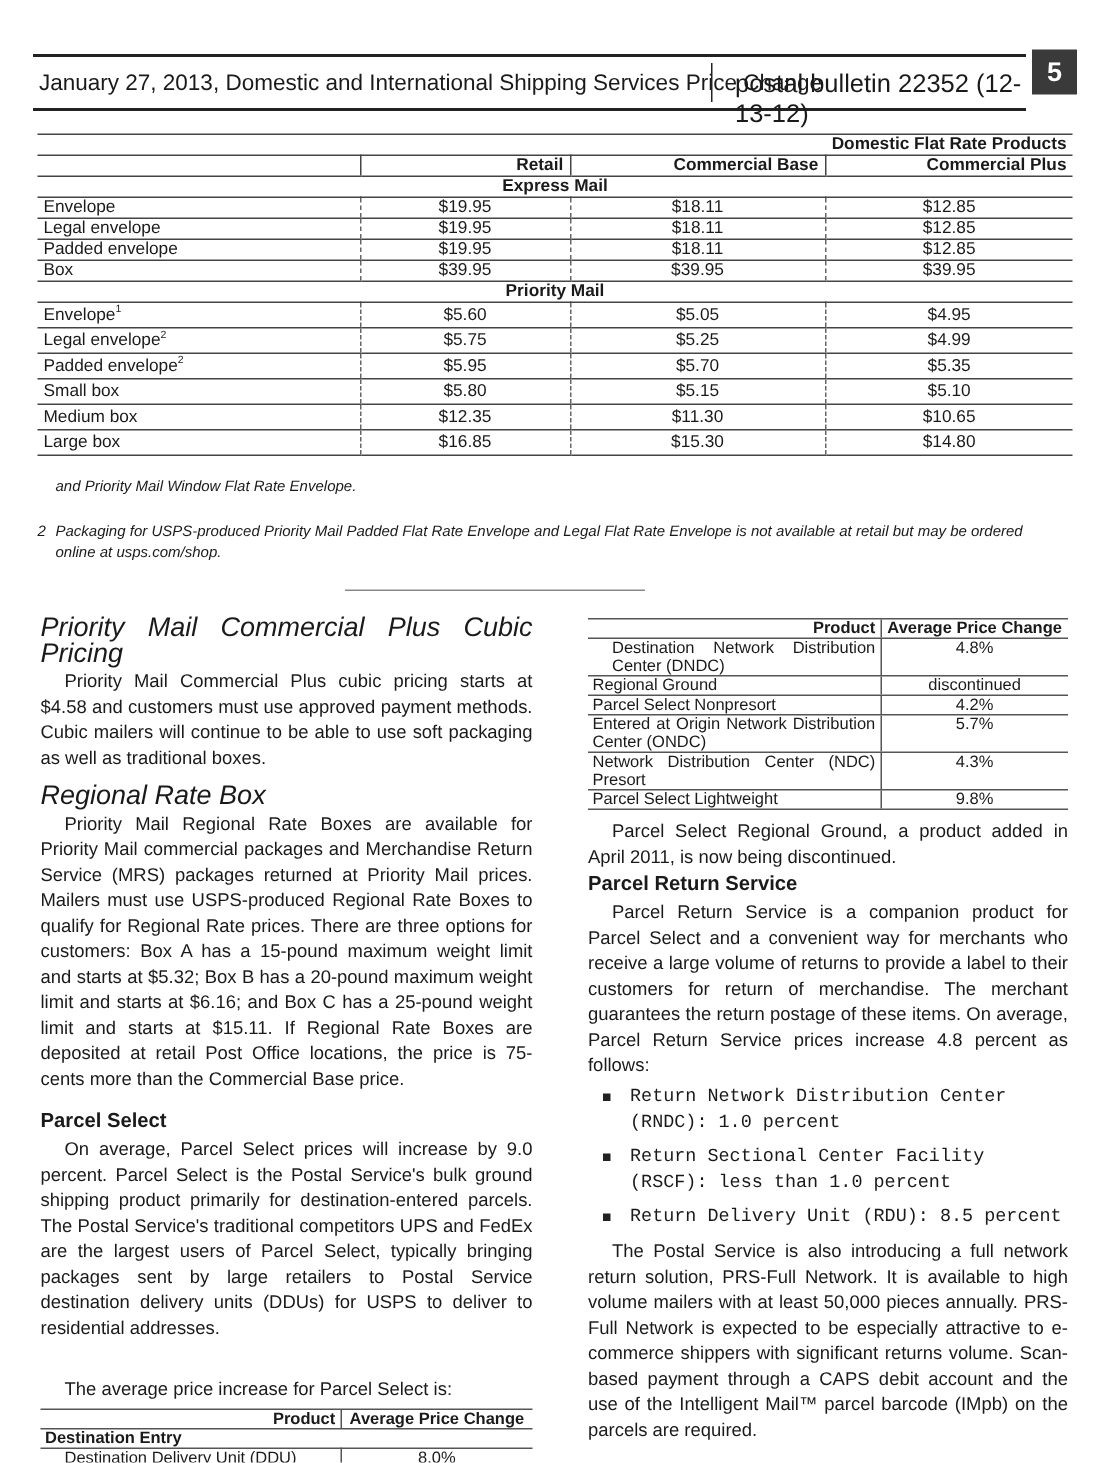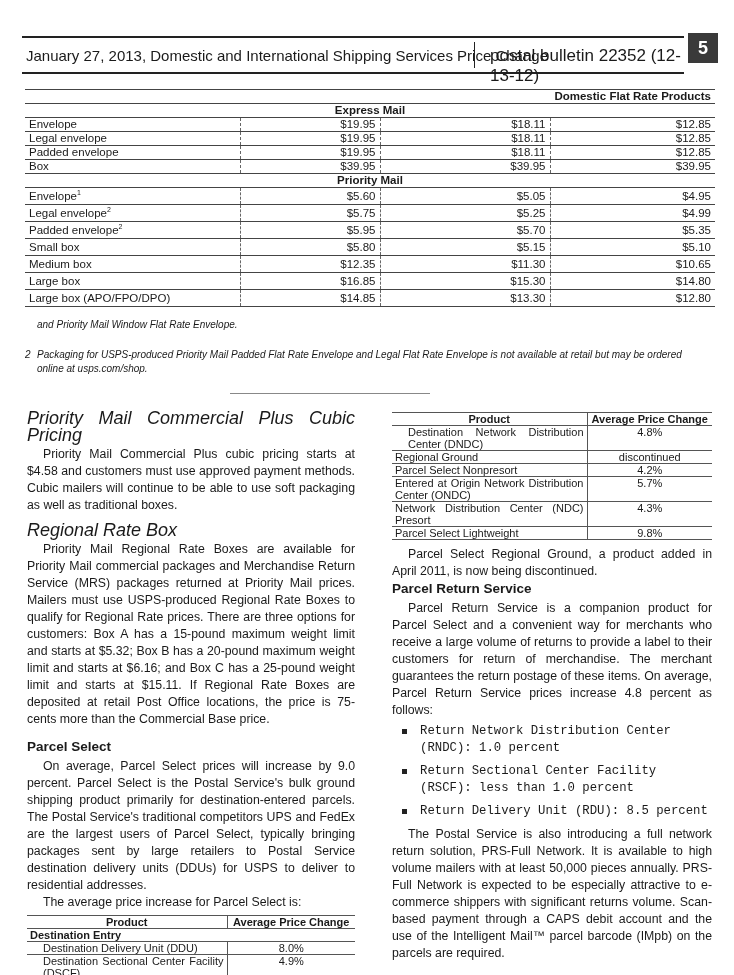--- a/index.html
+++ b/index.html
@@ -15,21 +15,21 @@
   .pgnum { position: absolute; left: 688px; top: 33px; width: 30px; height: 30px;
            background: #3a3a3a; color: #fff; font-weight: bold; font-size: 18px;
            text-align: center; line-height: 30px; }
 
   
   .ft { position: absolute; left: 25px; top: 89px; width: 690px; border-collapse: collapse;
         font-size: 11.5px; }
   .ft td, .ft th { padding: 0 4px; height: 13px; line-height: 13px;
                    border-bottom: 1px solid #444; }
   .ft th { font-weight: bold; text-align: right; }
-  .ft td.c { text-align: right; border-left: 1px dashed #666; }
+  .ft td.c { text-align: center; border-left: 1px dashed #666; }
   .ft td.l { text-align: left; }
   .ft tr.sec td { text-align: center; font-weight: bold; border-bottom: 1px solid #444; }
   .ft tr.pm td { height: 16px; line-height: 16px; }
   .ft tr.top th { border-top: 1px solid #444; }
   .ft th.cb { border-left: 1px solid #444; }
   sup { font-size: 7px; line-height: 0; }
 
   .fn { position: absolute; left: 25px; width: 690px; font-size: 10px; font-style: italic; line-height: 14px; }
   .fn .num { display: inline-block; width: 12px; }
   .fn .ind { padding-left: 12px; }
@@ -37,21 +37,21 @@
   .sep { position: absolute; left: 230px; top: 393px; width: 200px; height: 1px; background: #888; }
 
   
   .col { position: absolute; font-size: 12.3px; line-height: 17px; text-align: justify; }
   .col p { margin: 0; text-indent: 16px; }
   .h-it { font-style: italic; font-size: 18px; margin: 0 0 2px 0; }
   .h-b { font-weight: bold; font-size: 13.5px; margin: 0 0 3px 0; }
 
   .st { border-collapse: collapse; font-size: 11px; width: 100%; }
   .st td, .st th { padding: 0 3px; line-height: 12px; border-bottom: 1px solid #555; vertical-align: top; }
-  .st th { text-align: center; font-weight: bold; border-top: 1px solid #555; }
+  .st th { text-align: right; font-weight: bold; border-top: 1px solid #555; }
   .st th.r, .st td.r { text-align: center; border-left: 1px solid #555; }
   .st td.ind { padding-left: 16px; }
   .st td.b { font-weight: bold; }
 
   ul.bl { list-style: none; margin: 4px 0 0 0; padding: 0; font-family: Liberation Mono, monospace; }
   ul.bl li { position: relative; padding-left: 28px; margin-bottom: 6px; text-align: left; }
   ul.bl li .sq { position: absolute; left: 10px; top: 6px; width: 5px; height: 5px; background: #222; }
 </style>
 </head>
 <body>
@@ -67,20 +67,26 @@
   <colgroup>
       <col style="width:215px">
       <col style="width:140px">
       <col style="width:170px">
       <col>
     </colgroup>
   <thead>
     <tr class="top">
         <th colspan="4">Domestic Flat Rate Products</th>
       </tr>
+    <tr>
+      <th></th>
+      <th class="cb">Retail</th>
+      <th class="cb">Commercial Base</th>
+      <th class="cb">Commercial Plus</th>
+    </tr>
   </thead>
   <tbody id="ft-body">
       <tr class="sec">
         <td colspan="4">Express Mail</td>
       </tr>
       <tr>
         <td class="l"><span>Envelope</span></td>
         <td class="c">$19.95</td>
         <td class="c">$18.11</td>
         <td class="c">$12.85</td>
@@ -134,26 +140,20 @@
         <td class="l"><span>Medium box</span></td>
         <td class="c">$12.35</td>
         <td class="c">$11.30</td>
         <td class="c">$10.65</td>
       </tr>
       <tr class="pm">
         <td class="l"><span>Large box</span></td>
         <td class="c">$16.85</td>
         <td class="c">$15.30</td>
         <td class="c">$14.80</td>
-      </tr>
-      <tr class="pm">
-        <td class="l"><span>Large box (APO/FPO/DPO)</span></td>
-        <td class="c">$14.85</td>
-        <td class="c">$13.30</td>
-        <td class="c">$12.80</td>
       </tr>
     </tbody>
 </table>
 
 <div class="fn" style="top:318px">
   <div class="ind">and Priority Mail Window Flat Rate Envelope.</div>
 </div>
 <div class="fn" style="top:348px">
   <div><span class="num">2</span><span>Packaging for USPS-produced Priority Mail Padded Flat Rate Envelope and Legal Flat Rate Envelope is not available at retail but may be ordered</span></div>
   <div class="ind">online at usps.com/shop.</div>
@@ -161,21 +161,21 @@
 
 <div class="sep"></div>
 
 <div class="col" style="left:27px; top:410px; width:328px;">
   <div class="h-it">Priority Mail Commercial Plus Cubic Pricing</div>
   <p>Priority Mail Commercial Plus cubic pricing starts at $4.58 and customers must use approved payment methods. Cubic mailers will continue to be able to use soft packaging as well as traditional boxes.</p>
   <div class="h-it" style="margin-top:8px">Regional Rate Box</div>
   <p>Priority Mail Regional Rate Boxes are available for Priority Mail commercial packages and Merchandise Return Service (MRS) packages returned at Priority Mail prices. Mailers must use USPS-produced Regional Rate Boxes to qualify for Regional Rate prices. There are three options for customers: Box A has a 15-pound maximum weight limit and starts at $5.32; Box B has a 20-pound maximum weight limit and starts at $6.16; and Box C has a 25-pound weight limit and starts at $15.11. If Regional Rate Boxes are deposited at retail Post Office locations, the price is 75-cents more than the Commercial Base price.</p>
   <div class="h-b" style="margin-top:10px">Parcel Select</div>
   <p>On average, Parcel Select prices will increase by 9.0 percent. Parcel Select is the Postal Service's bulk ground shipping product primarily for destination-entered parcels. The Postal Service's traditional competitors UPS and FedEx are the largest users of Parcel Select, typically bringing packages sent by large retailers to Postal Service destination delivery units (DDUs) for USPS to deliver to residential addresses.</p>
-  <p style="margin-top:0; margin-bottom:4px">The average price increase for Parcel Select is:</p>
+  <p style="margin-top:24px; margin-bottom:4px">The average price increase for Parcel Select is:</p>
   <table class="st">
     <colgroup>
         <col style="width:200px">
         <col>
       </colgroup>
     <tbody>
         <tr>
       <th>Product</th>
       <th class="r">Average Price Change</th>
     </tr>

